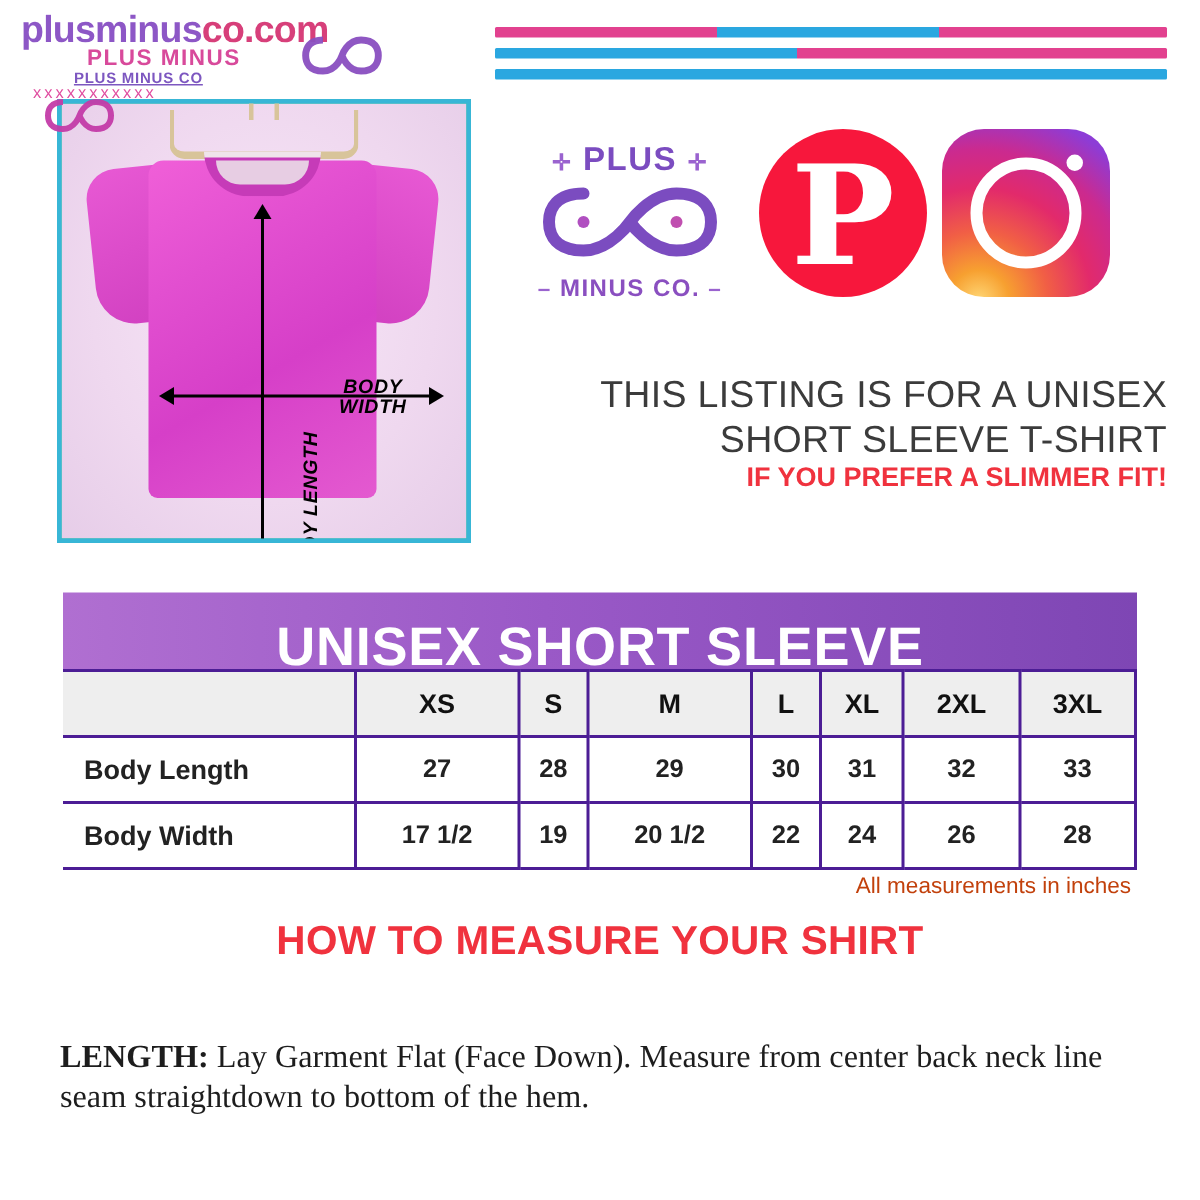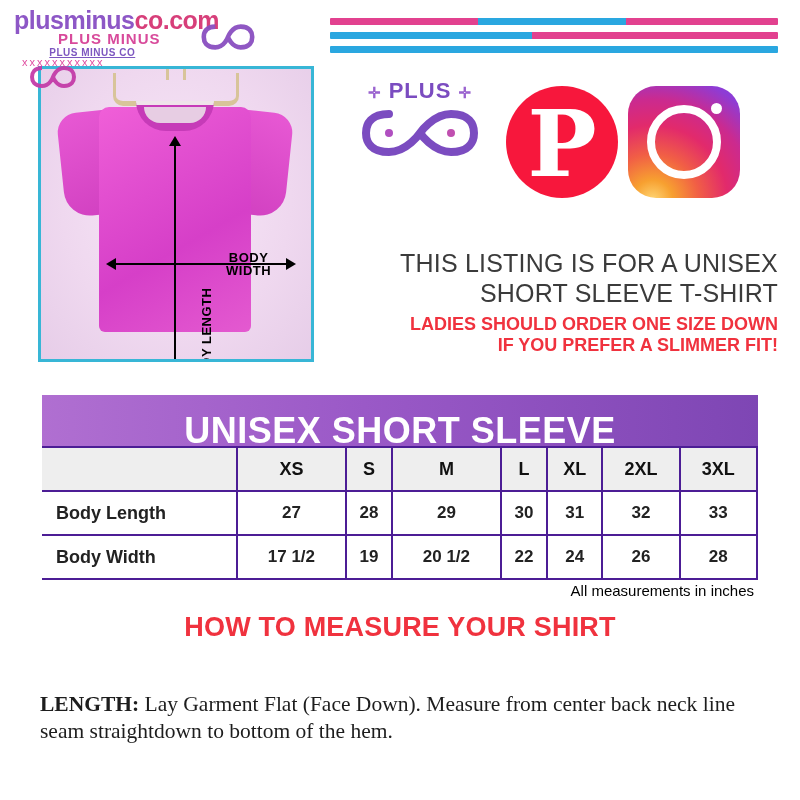--- a/index.html
+++ b/index.html
@@ -105,20 +105,21 @@
   
   .shirt-box {
     position: absolute;
     left: 38px;
     top: 66px;
     width: 270px;
     height: 290px;
     border: 3px solid #38b6d6;
     background: #14b8a6;
     overflow: hidden;
+    font-style: italic;
   }
   .shirt-bg {
     position: absolute;
     inset: 0;
     background: radial-gradient(ellipse at 50% 45%, #f8e8f8 0%, #efd8ef 60%, #e6cde8 100%);
   }
   .hanger {
     position: absolute;
     left: 50%;
     top: 4px;
@@ -280,20 +281,21 @@
     top: 14px;
     width: 160px;
     text-align: center;
     color: #8a4fc0;
   }
   .brand-logo .bl-top {
     font-size: 22px;
     font-weight: 700;
     letter-spacing: 1px;
     color: #7b4cc0;
+    margin-top: 15px;
   }
   .brand-logo .bl-bottom {
     font-size: 16px;
     font-weight: 700;
     letter-spacing: 1px;
     color: #8a4fc0;
     margin-top: 2px;
   }
   .brand-logo .deco { color: #9a63cf; font-size: 15px; }
 
@@ -439,21 +441,21 @@
     background: #ffffff;
   }
 
   .measure-note {
     position: absolute;
     left: 42px;
     top: 582px;
     width: 716px;
     text-align: right;
     font-size: 15px;
-    color: #000000;
+    color: #c2410c;
     padding-right: 4px;
     box-sizing: border-box;
   }
 
   
   .how-title {
     position: absolute;
     left: 0;
     top: 612px;
     width: 800px;
@@ -538,36 +540,40 @@
         <span>PLUS</span>
         <span class="deco">✛</span>
       </div>
       <div>
         <svg width="118" height="58" viewBox="0 0 118 58">
           <path d="M28 10 C10 10 5 20 5 29 C5 38 10 48 28 48 C46 48 59 29 59 29 C59 29 72 10 90 10 C108 10 113 20 113 29 C113 38 108 48 90 48 C72 48 59 29 59 29" fill="none" stroke="#7b4cc0" stroke-width="8" stroke-linecap="round"></path>
           <circle cx="28" cy="29" r="4" fill="#b04fc0"></circle>
           <circle cx="90" cy="29" r="4" fill="#c04fb0"></circle>
         </svg>
       </div>
+      <div class="bl-bottom">
+        <span class="deco">–</span>
+        <span>MINUS CO.</span>
+        <span class="deco">–</span>
+      </div>
     </div>
 
     <div class="pinterest">
       <div class="p-glyph">P</div>
     </div>
 
     <div class="instagram">
       <div class="ring"></div>
       <div class="dot"></div>
     </div>
   </div>
 
   <div class="listing-text">
     <div class="l1">THIS LISTING IS FOR A UNISEX</div>
     <div class="l2">SHORT SLEEVE T-SHIRT</div>
-    <div class="l3">LADIES SHOULD ORDER ONE SIZE DOWN</div>
     <div class="l4">IF YOU PREFER A SLIMMER FIT!</div>
   </div>
 </div>
 
 <div class="banner">
   <div class="banner-title">UNISEX SHORT SLEEVE</div>
 </div>
 
 <table class="size-table">
   <thead>

